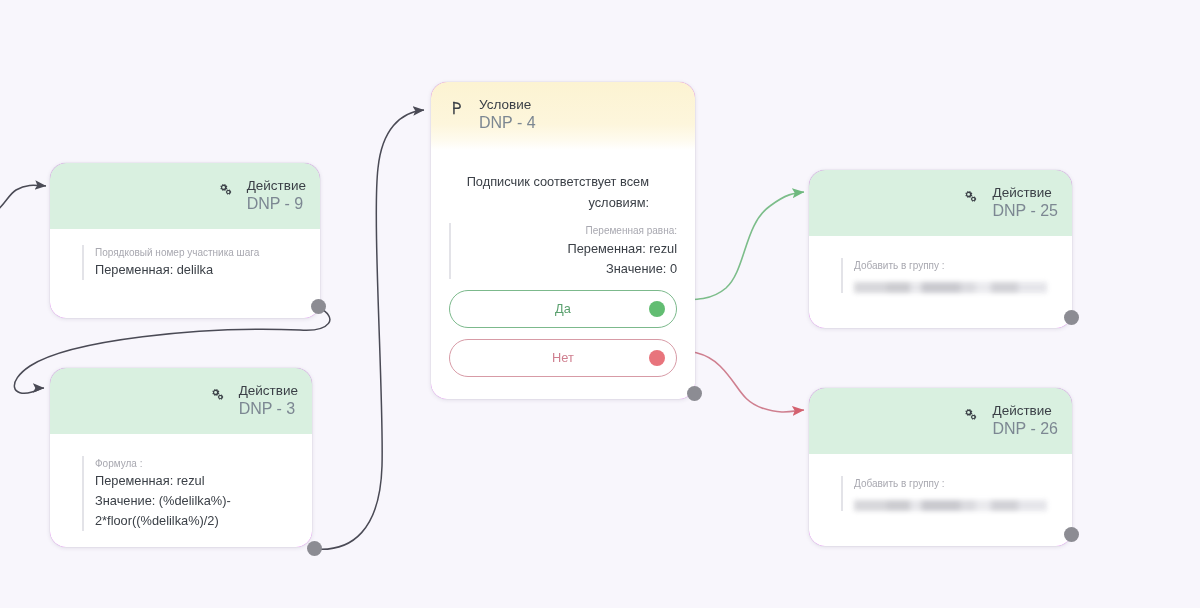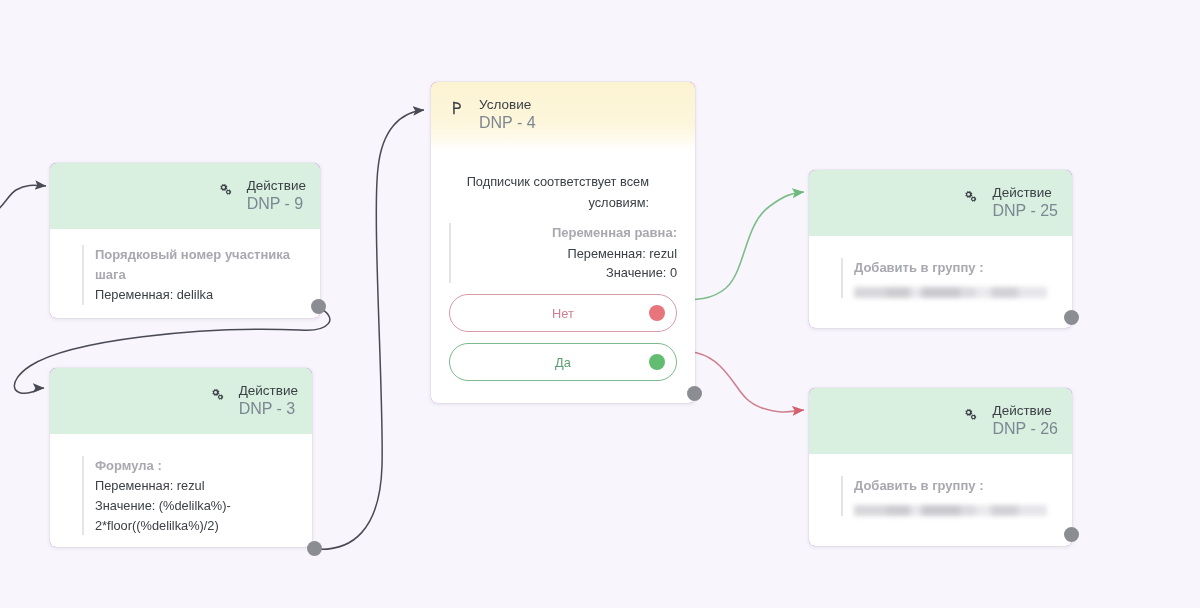--- a/index.html
+++ b/index.html
@@ -18,21 +18,21 @@
     position: absolute;
     top: 0; left: 0;
     width: 1200px; height: 608px;
     pointer-events: none;
   }
 
   
   .node {
     position: absolute;
     background: #d946ef;
-    border-radius: 6px;
+    border-radius: 16px;
     box-shadow: 0 1px 4px rgba(60,50,90,0.13), 0 0 0 0.5px rgba(120,110,150,0.10);
     overflow: hidden;
   }
   .node-header {
     display: flex;
     align-items: flex-start;
     padding: 14px 14px 14px 16px;
     gap: 12px;
   }
   .node.action .node-header { background: #d9f0e0; justify-content: flex-end; }
@@ -58,24 +58,24 @@
     font-weight: 400;
   }
 
   .node-body { padding: 16px 14px 16px 32px; background: #fff; }
 
   .detail {
     border-left: 2px solid #e3e3e8;
     padding-left: 11px;
   }
   .detail-label {
-    font-size: 13px;
+    font-size: 10px;
     color: #a8a8b0;
     line-height: 1.55;
-    font-weight: 700;
+    font-weight: 400;
   }
   .detail-line {
     font-size: 12.8px;
     color: #3b4047;
     line-height: 1.55;
     font-weight: 400;
   }
 
   
   .cond-lead {
@@ -233,28 +233,28 @@
         <span class="node-subtitle">DNP - 4</span>
       </span>
     </div>
     <div class="node-body" style="padding:22px 18px 22px 18px;text-align:right;">
       <div class="cond-lead">Подписчик соответствует всем условиям:</div>
       <div class="detail">
         <div class="detail-label">Переменная равна:</div>
         <div class="detail-line">Переменная: rezul</div>
         <div class="detail-line">Значение: 0</div>
       </div>
+      <div class="branch-btn yes">
+        <span>Да</span>
+        <span class="branch-dot green"></span>
+      </div>
       <div class="branch-btn no">
         <span>Нет</span>
         <span class="branch-dot red"></span>
       </div>
-      <div class="branch-btn yes">
-        <span>Да</span>
-        <span class="branch-dot green"></span>
-      </div>
     </div>
   </div>
   <span class="port" style="left:687px; top:386px;"></span>
 
   <div class="node action" style="left:809px; top:170px; width:263px;">
     <div class="node-header">
       <span class="node-icon">
         <svg width="18" height="18" viewBox="0 0 24 24" fill="#3b4047">
           <path d="M14.2 9.4l.9-.5-.5-1.5-1 .2a3.4 3.4 0 0 0-.8-.7l.1-1-1.4-.5-.5.9a3.4 3.4 0 0 0-1 0l-.5-.9-1.4.5.1 1a3.4 3.4 0 0 0-.8.7l-1-.2-.5 1.5.9.5a3.4 3.4 0 0 0 0 1l-.9.5.5 1.5 1-.2c.2.3.5.5.8.7l-.1 1 1.4.5.5-.9a3.4 3.4 0 0 0 1 0l.5.9 1.4-.5-.1-1c.3-.2.6-.4.8-.7l1 .2.5-1.5-.9-.5a3.4 3.4 0 0 0 0-1zm-4.1 2.4a1.9 1.9 0 1 1 0-3.8 1.9 1.9 0 0 1 0 3.8z"></path>
           <path d="M19.6 15.6l.7-.4-.4-1.2-.8.2a2.7 2.7 0 0 0-.6-.5l.1-.8-1.1-.4-.4.7a2.7 2.7 0 0 0-.8 0l-.4-.7-1.1.4.1.8a2.7 2.7 0 0 0-.6.5l-.8-.2-.4 1.2.7.4a2.7 2.7 0 0 0 0 .8l-.7.4.4 1.2.8-.2c.2.2.4.4.6.5l-.1.8 1.1.4.4-.7a2.7 2.7 0 0 0 .8 0l.4.7 1.1-.4-.1-.8c.2-.1.4-.3.6-.5l.8.2.4-1.2-.7-.4a2.7 2.7 0 0 0 0-.8zm-3.2 1.9a1.5 1.5 0 1 1 0-3 1.5 1.5 0 0 1 0 3z"></path>

